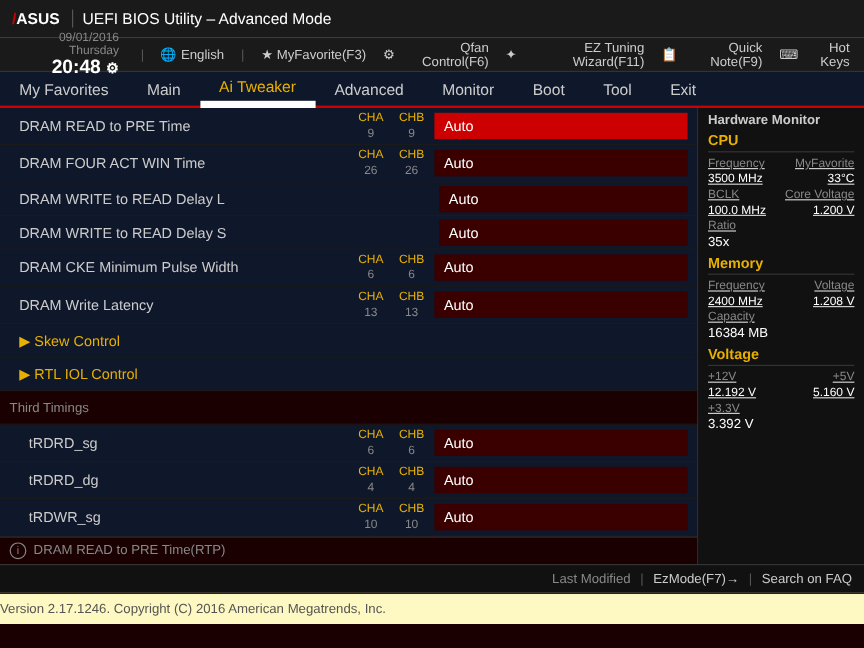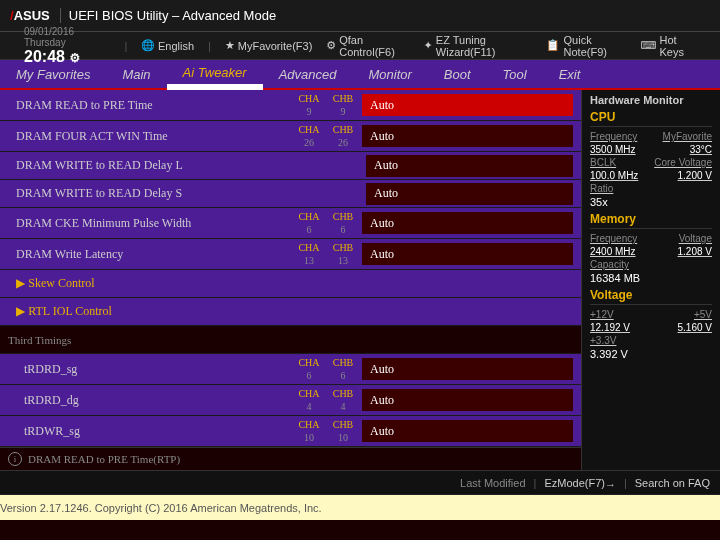--- a/index.html
+++ b/index.html
@@ -36,63 +36,62 @@
       padding-left: 8px;
       margin-left: 4px;
     }
 
     
     .second-bar {
       background: #1a1a1a;
       height: 28px;
       display: flex;
       align-items: center;
-      padding: 0 24px;
+      padding: 0 12px;
       font-size: 11px;
       color: #aaa;
       gap: 14px;
       border-bottom: 1px solid #333;
+      text-align: right;
     }
     .second-bar .date-small { font-size: 10px; color: #888; }
     .second-bar .sep { color: #555; }
     .second-bar .tool-item { color: #ccc; cursor: pointer; display: flex; align-items: center; gap: 3px; }
     .second-bar .right { margin-left: auto; }
 
     
     .nav-bar {
-      background: #4c1d95;
+      background: #0f172a;
       height: 30px;
       display: flex;
       align-items: stretch;
       border-bottom: 2px solid #c00;
-      font-style: italic;
     }
     .nav-item {
       padding: 0 16px;
       display: flex;
       align-items: center;
       color: #ccc;
       cursor: pointer;
       font-size: 13px;
     }
     .nav-item.active { color: #e8b000; border-bottom: 6px solid #ffffff; margin-bottom: -2px; }
 
     
     .main-layout {
       display: flex;
       height: 380px;
     }
 
     
     .left-panel {
       flex: 1;
-      background: #4c1d95;
+      background: #0f172a;
       overflow-y: auto;
       border-right: 1px solid #333;
-      font-family: Liberation Serif, serif;
     }
 
     .setting-row {
       display: flex;
       align-items: center;
       border-bottom: 1px solid #1a1a1a;
       min-height: 28px;
       padding: 2px 0;
     }
     .setting-row.section-header {

